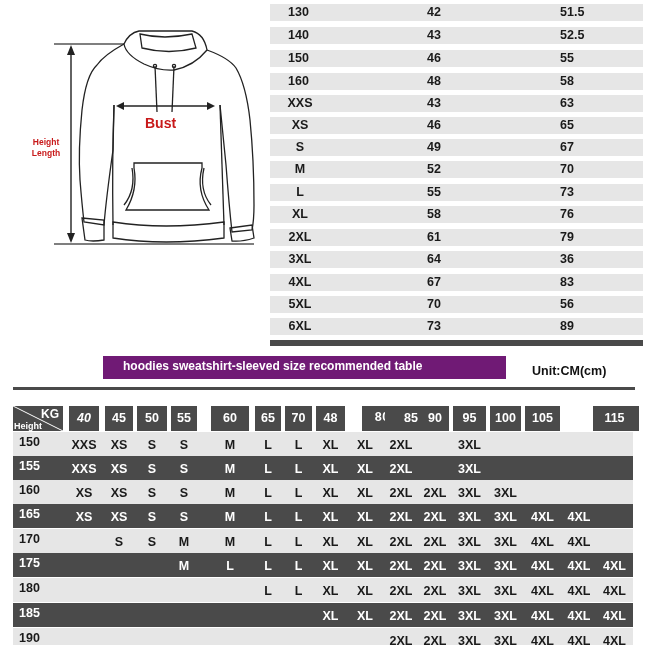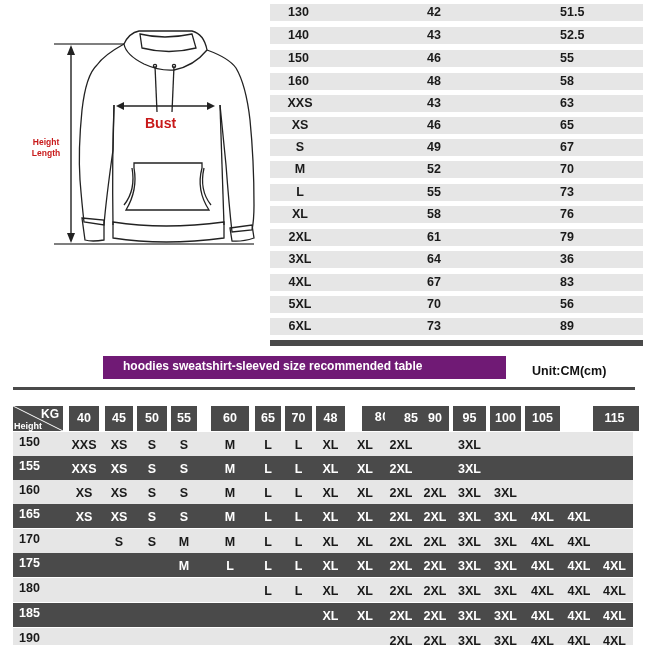--- a/index.html
+++ b/index.html
@@ -167,21 +167,21 @@
 <div id="divider"></div>
 
 <div id="grid">
   <div class="hdr-corner">
     <svg class="diag" width="50" height="25">
         <line x1="0" y1="0" x2="50" y2="25" stroke="#ffffff" stroke-width="1"></line>
       </svg>
     <span class="kg">KG</span>
     <span class="ht">Height</span>
   </div>
-<div class="hdr-cell" style="left: 56px; width: 30px;">40</div>
+<div class="hdr-cell" style="left: 56px; width: 30px; font-style: italic;">40</div>
     <div class="hdr-cell" style="left: 92px; width: 28px;">45</div>
     <div class="hdr-cell" style="left: 124px; width: 30px;">50</div>
     <div class="hdr-cell" style="left: 158px; width: 26px;">55</div>
     <div class="hdr-cell" style="left: 198px; width: 38px;">60</div>
     <div class="hdr-cell" style="left: 242px; width: 26px;">65</div>
     <div class="hdr-cell" style="left: 272px; width: 27px;">70</div>
     <div class="hdr-cell" style="left: 303px; width: 29px;">48</div>
     <div class="hdr-cell" style="left: 349px; width: 40px; font-family: Liberation Mono, monospace;">80</div>
     <div class="hdr-cell" style="left: 372px; width: 52px;">85</div>
     <div class="hdr-cell" style="left: 408px; width: 28px;">90</div>

